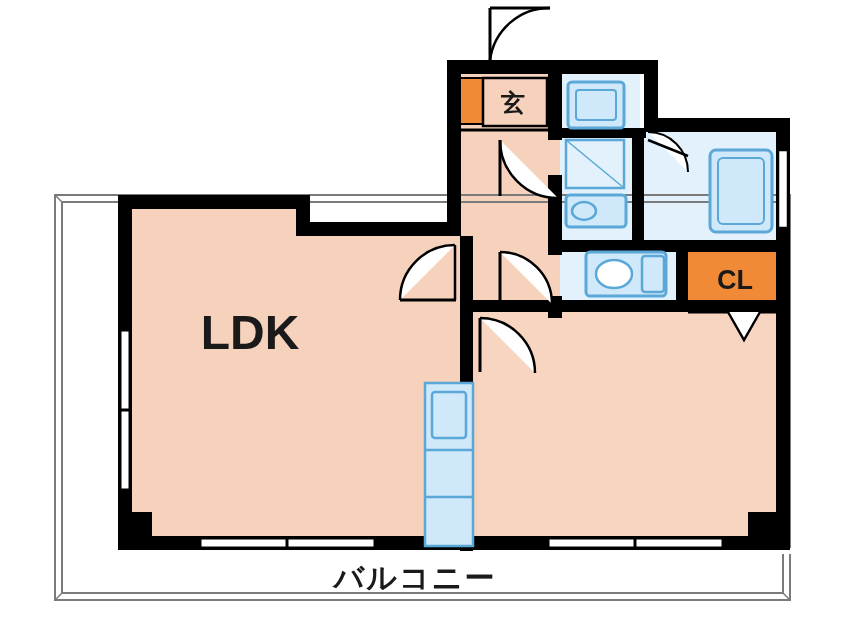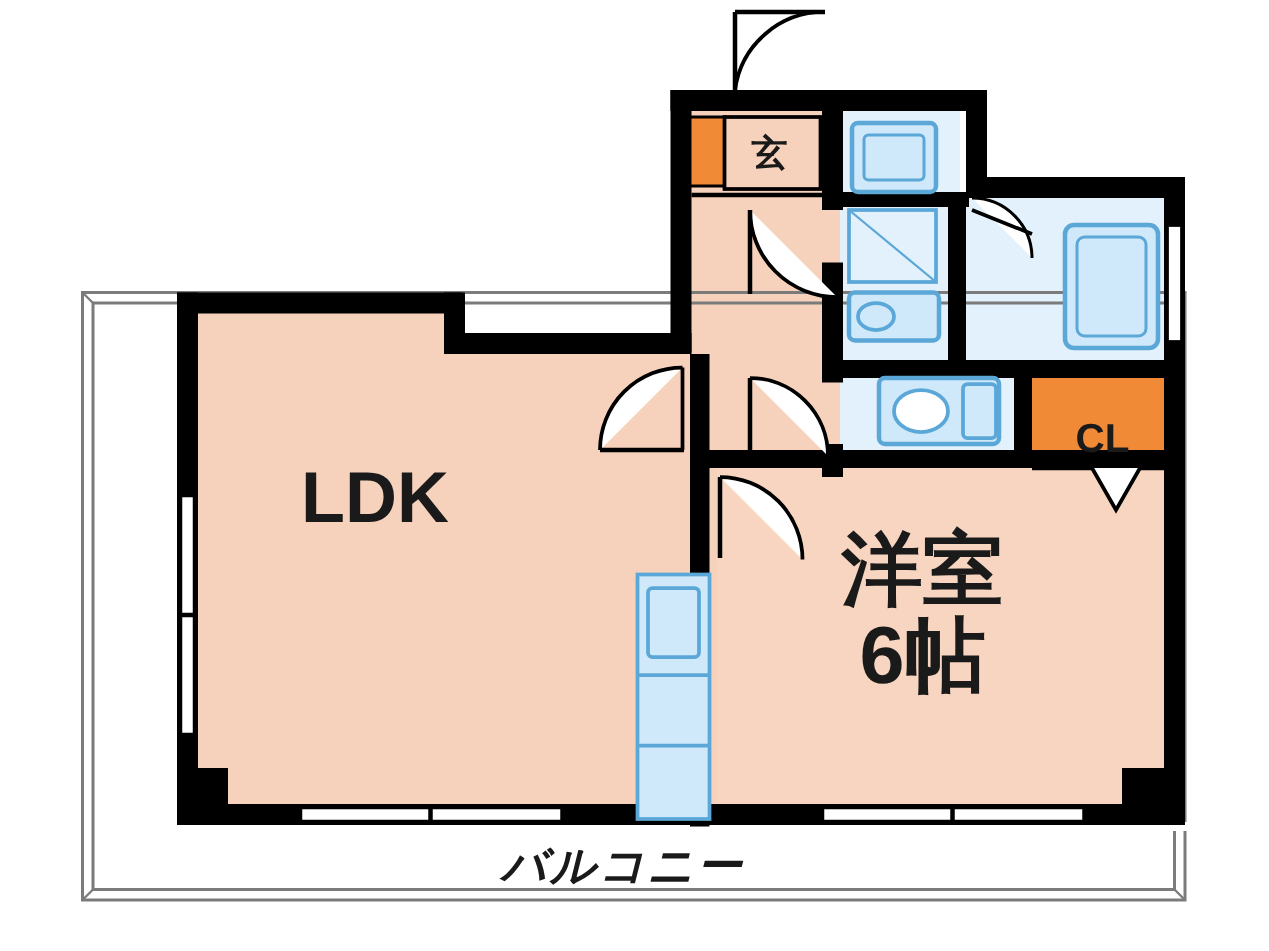--- a/index.html
+++ b/index.html
@@ -47,34 +47,32 @@
     top: 352px;
     width: 230px;
     font-size: 54px;
   }
   .label.balcony {
     left: 250px;
     top: 562px;
     width: 330px;
     font-size: 30px;
     letter-spacing: 2px;
-    font-style: italic;
   }
   .label.genkan {
     left: 488px;
     top: 90px;
     width: 50px;
     font-size: 24px;
   }
   .label.cl {
     left: 690px;
     top: 266px;
     width: 90px;
     font-size: 27px;
-    margin-top: 12px;
   }
 </style>
 </head>
 <body>
 
 <div id="floorplan">
 
   <svg class="layer" viewBox="0 0 846 634" width="846" height="634" xmlns="http://www.w3.org/2000/svg">
 
     <g>
@@ -253,21 +251,20 @@
       <g>
         <line x1="688" y1="312" x2="776" y2="312" stroke="#000000" stroke-width="3"></line>
         <path d="M 728 312 L 744 340 L 760 312" fill="#ffffff" stroke="#000000" stroke-width="2.5"></path>
       </g>
     </g>
 
   </svg>
 
   <div class="label ldk"><span>LDK</span><br></div>
 
-  <div class="label room"><span>洋室</span><br><span>6帖</span></div>
 
   <div class="label balcony">バルコニー</div>
 
   <div class="label genkan">玄</div>
 
   <div class="label cl">CL</div>
 
 </div>
 
 </body></html>

